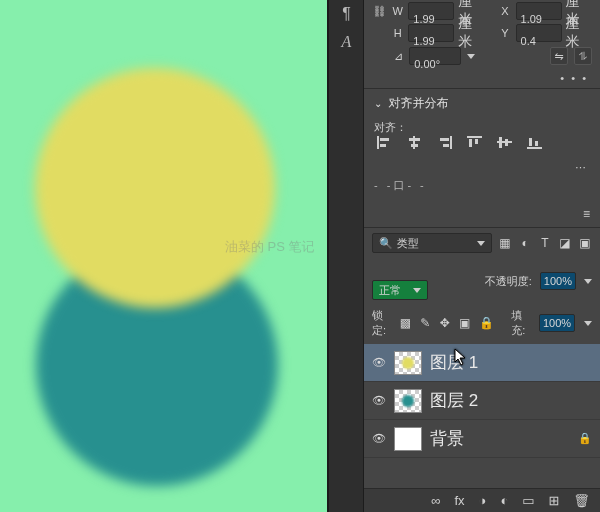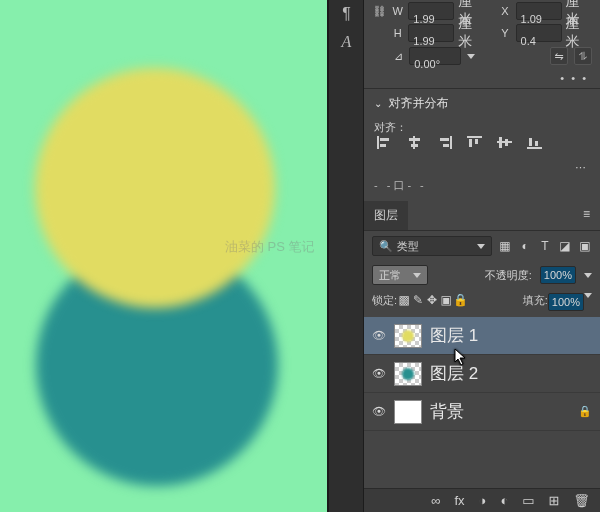--- a/index.html
+++ b/index.html
@@ -26,24 +26,24 @@
   .align-label { color:#d0d0d0; display:block; }
   .align-icons-row { display:flex; gap:14px; padding-left:2px; margin-bottom:10px; }
   .align-ic { width:16px; height:14px; display:flex; align-items:center; justify-content:center; color:#cfcfcf; }
   .tabs-row { display:flex; border-bottom:1px solid #2e2e2e; }
   .tab { padding:6px 10px; color:#cfcfcf; font-size:12px; }
   .tab.active { background:#383838; }
   .filter-row { display:flex; align-items:center; gap:6px; padding:5px 8px; }
   .dropdown { background:#383838; border:1px solid #2a2a2a; color:#d6d6d6; height:20px; display:flex; align-items:center; padding:0 6px; border-radius:2px; flex:1; justify-content:space-between; }
   .mini-ic { color:#cfcfcf; width:14px; text-align:center; font-size:12px; }
   .blend-row { display:flex; align-items:center; gap:8px; padding:4px 8px; }
-  .blend-dd { background:#737373; border:1px solid #2a2a2a; color:#d6d6d6; height:20px; display:flex; align-items:center; padding:0 6px; border-radius:2px; min-width:56px; justify-content:space-between; }
+  .blend-dd { background:#15803d; border:1px solid #2a2a2a; color:#d6d6d6; height:20px; display:flex; align-items:center; padding:0 6px; border-radius:2px; min-width:56px; justify-content:space-between;margin-top:18px; }
   .opacity-label { color:#d0d0d0; }
   .pct { background:#0c4a6e; border:1px solid #2a2a2a; color:#d6d6d6; height:18px; padding:0 3px; border-radius:2px; min-width:36px; display:flex; align-items:center; }
-  .lock-row { display:flex; align-items:flex-start; gap:0; padding:4px 8px; }
+  .lock-row { display:flex; align-items:center; gap:9px; padding:4px 8px; }
   .layers-list { padding-top:2px; }
   .layer-row { display:flex; align-items:center; height:38px; padding:0 8px; gap:8px; border-bottom:1px solid #3a3a3a; }
   .layer-row.sel { background:#5a6d81; }
   .eye { width:14px; height:14px; color:#d9d9d9; }
   .thumb { width:28px; height:24px; border:1px solid #888; background:#fff; position:relative; display:flex; align-items:center; justify-content:center; }
   .thumb .trans { position:absolute; inset:0; background:
       linear-gradient(45deg,#ccc 25%,transparent 25%,transparent 75%,#ccc 75%),
       linear-gradient(45deg,#ccc 25%,transparent 25%,transparent 75%,#ccc 75%);
       background-size:8px 8px; background-position:0 0,4px 4px; background-color:#fff; }
   .thumb .circ { position:relative; width:12px; height:12px; border-radius:50%; background:#e1dc62; filter: blur(0.8px); }
@@ -154,21 +154,20 @@
             <rect x="2" y="2" width="3" height="8" fill="#cfcfcf"></rect>
             <rect x="8" y="5" width="3" height="5" fill="#cfcfcf"></rect>
           </svg>
         </span>
     </div>
     <div class="dots-row" style="padding:2px 2px">⋯</div>
     <div style="color:#b8b8b8; padding:2px 0; letter-spacing:3px;">- -口- -</div>
   </div>
 
   <div class="tabs-row">
-    <div class="tab active">图层</div>
     <div style="flex:1"></div>
     <div class="tab">≡</div>
   </div>
 
   <div class="filter-row">
     <div class="dropdown">
       <span style="display:flex;gap:4px;align-items:center">
           <span>🔍</span>
           <span>类型</span>
         </span>

